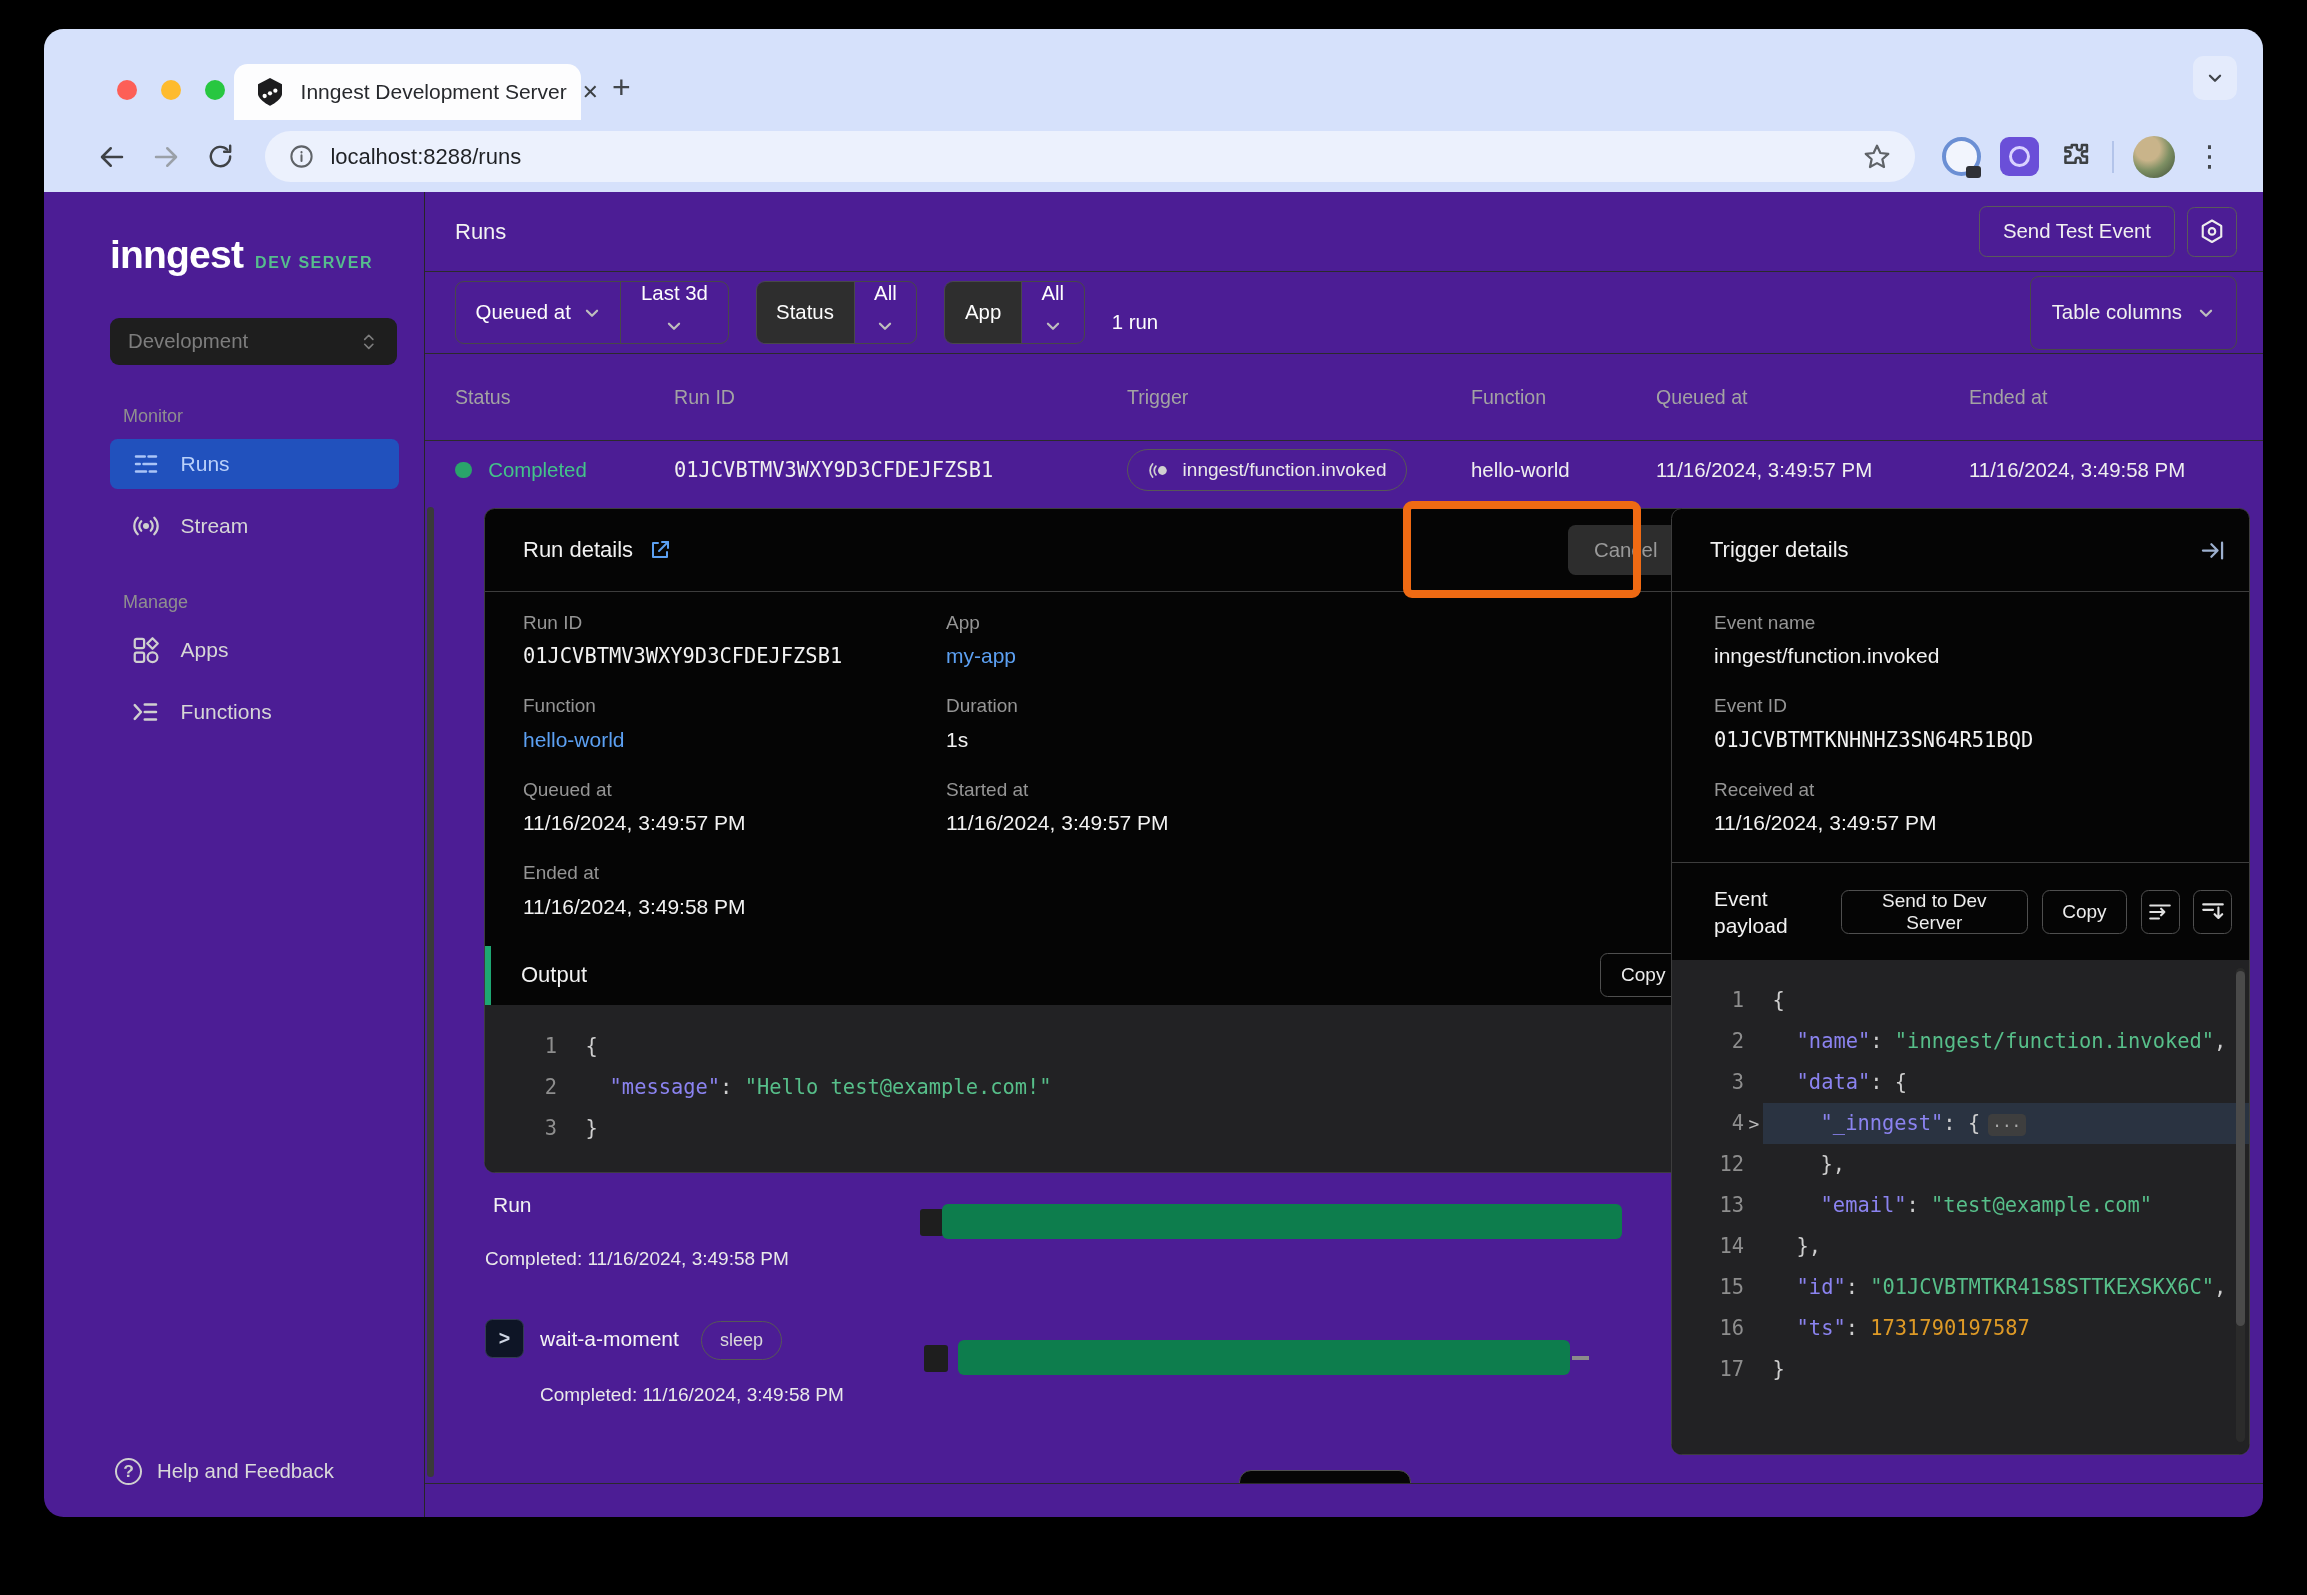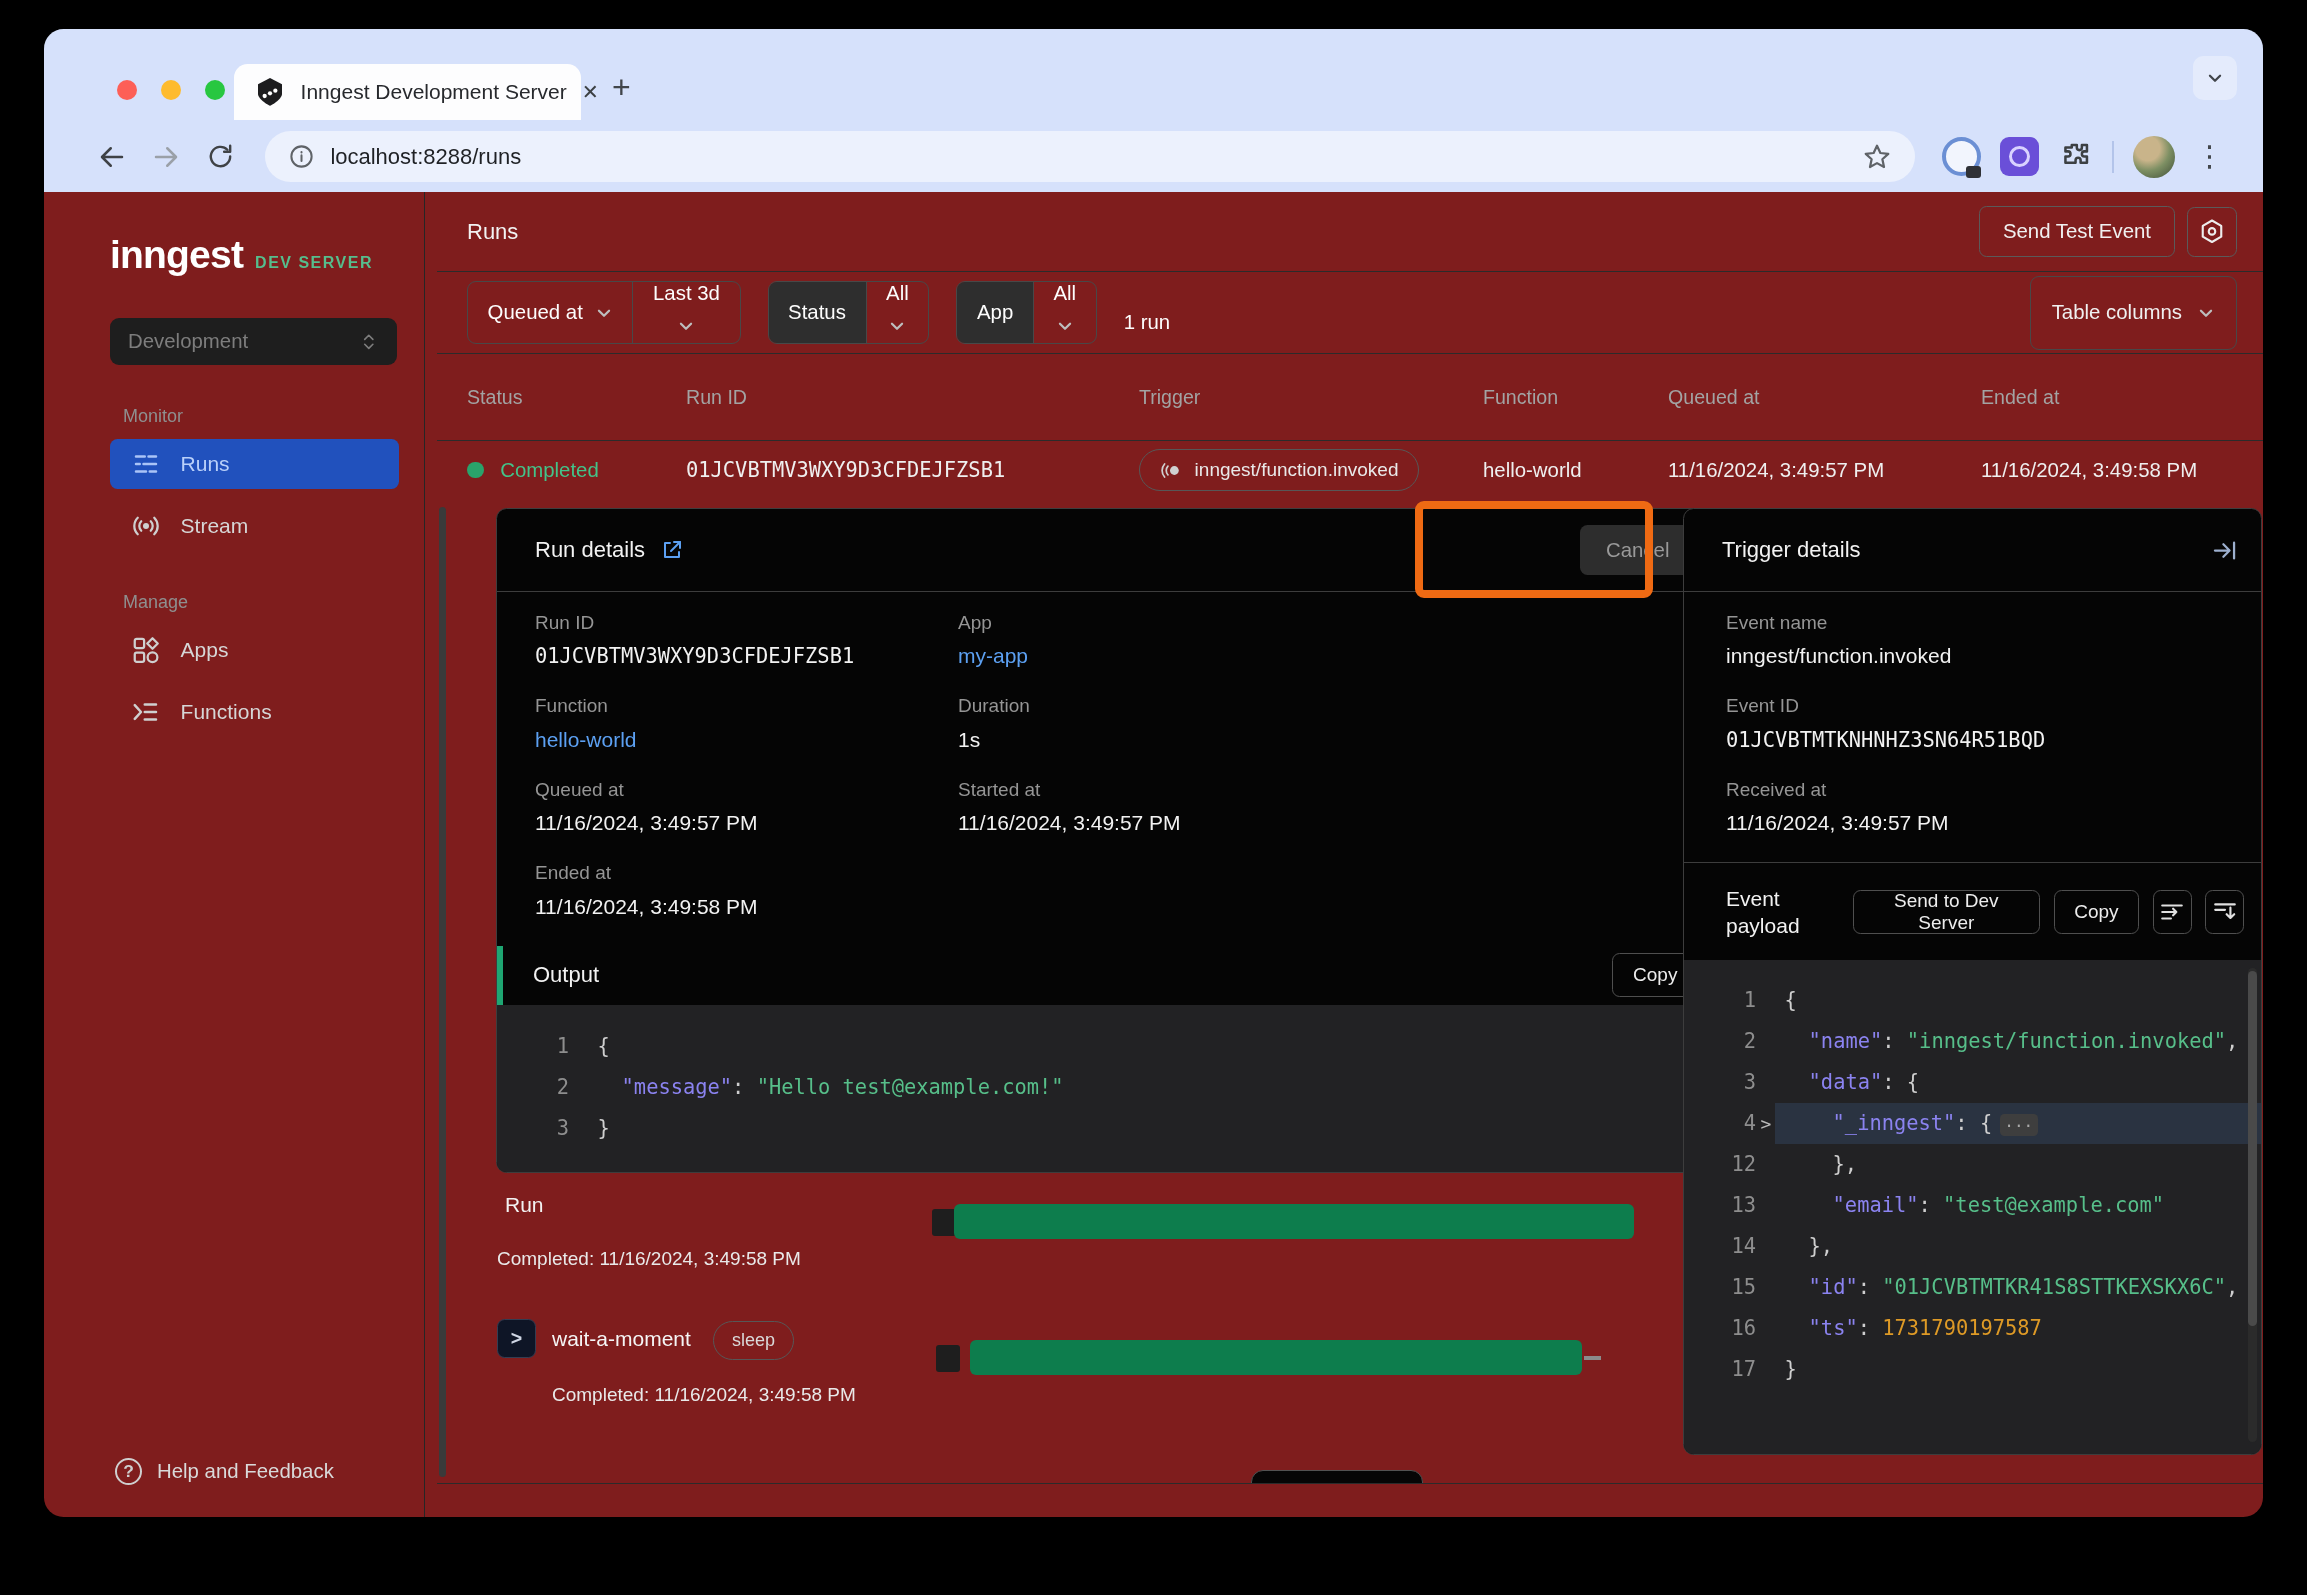--- a/index.html
+++ b/index.html
@@ -34,21 +34,21 @@
   .onep { width:39px; height:39px; border-radius:50%; border:4.5px solid #6b8fd4; position:relative; background:#f2f5fd;}
   .onep::after{ content:""; position:absolute; right:-4.5px; bottom:-6px; width:15px; height:12px; background:#2f3136; border-radius:3px;}
   .purple-ext { width:39px; height:39px; border-radius:9px; background:#6a4fd8; display:flex; align-items:center; justify-content:center; }
   .purple-ext i { width:21px; height:21px; border:3px solid #d9d2ff; border-radius:50%; display:block; }
   .chrome-div { width:2.3px; height:32px; background:#b3c4ea; }
   .avatar { width:42px; height:42px; border-radius:50%;
             background:radial-gradient(circle at 35% 30%, #c9b48a 0 30%, #7d8f63 55%, #3c4a35 100%); }
   .kebab { font-size:29px; color:#42464b; line-height:1; }
 
   
-  .app { position:absolute; left:0; right:0; top:163px; bottom:0; background:#7f1d1d; display:flex; color:#e8e8e8;gap:12px; }
+  .app { position:absolute; left:0; right:0; top:163px; bottom:0; background:#4c1d95; display:flex; color:#e8e8e8; }
 
   .sidebar { width:381px; flex:none; border-right:1.5px solid #262626; display:flex; flex-direction:column; }
   .logo-row { margin:41px 0 0 66px; display:flex; align-items:baseline; gap:12px; }
   .logo-word { font-size:39px; font-weight:800; letter-spacing:-0.8px; color:#fff; }
   .logo-suffix { font-size:16px; font-weight:600; letter-spacing:1.5px; color:var(--dev-server-green,#56bd8d); }
   .env-select { margin:41px 0 0 66px; width:287px; height:47px; background:#1e1e1e; border-radius:9px;
                 display:flex; align-items:center; padding:0 18px; color:#7d7d7d; font-size:20.4px; }
   .env-select svg { margin-left:auto; }
   .side-label { margin:41px 0 0 79px; font-size:18px; color:#8f8f8f; }
   .nav-item { margin:12px 0 0 66px; width:289px; height:50px; border-radius:7.6px; display:flex;

